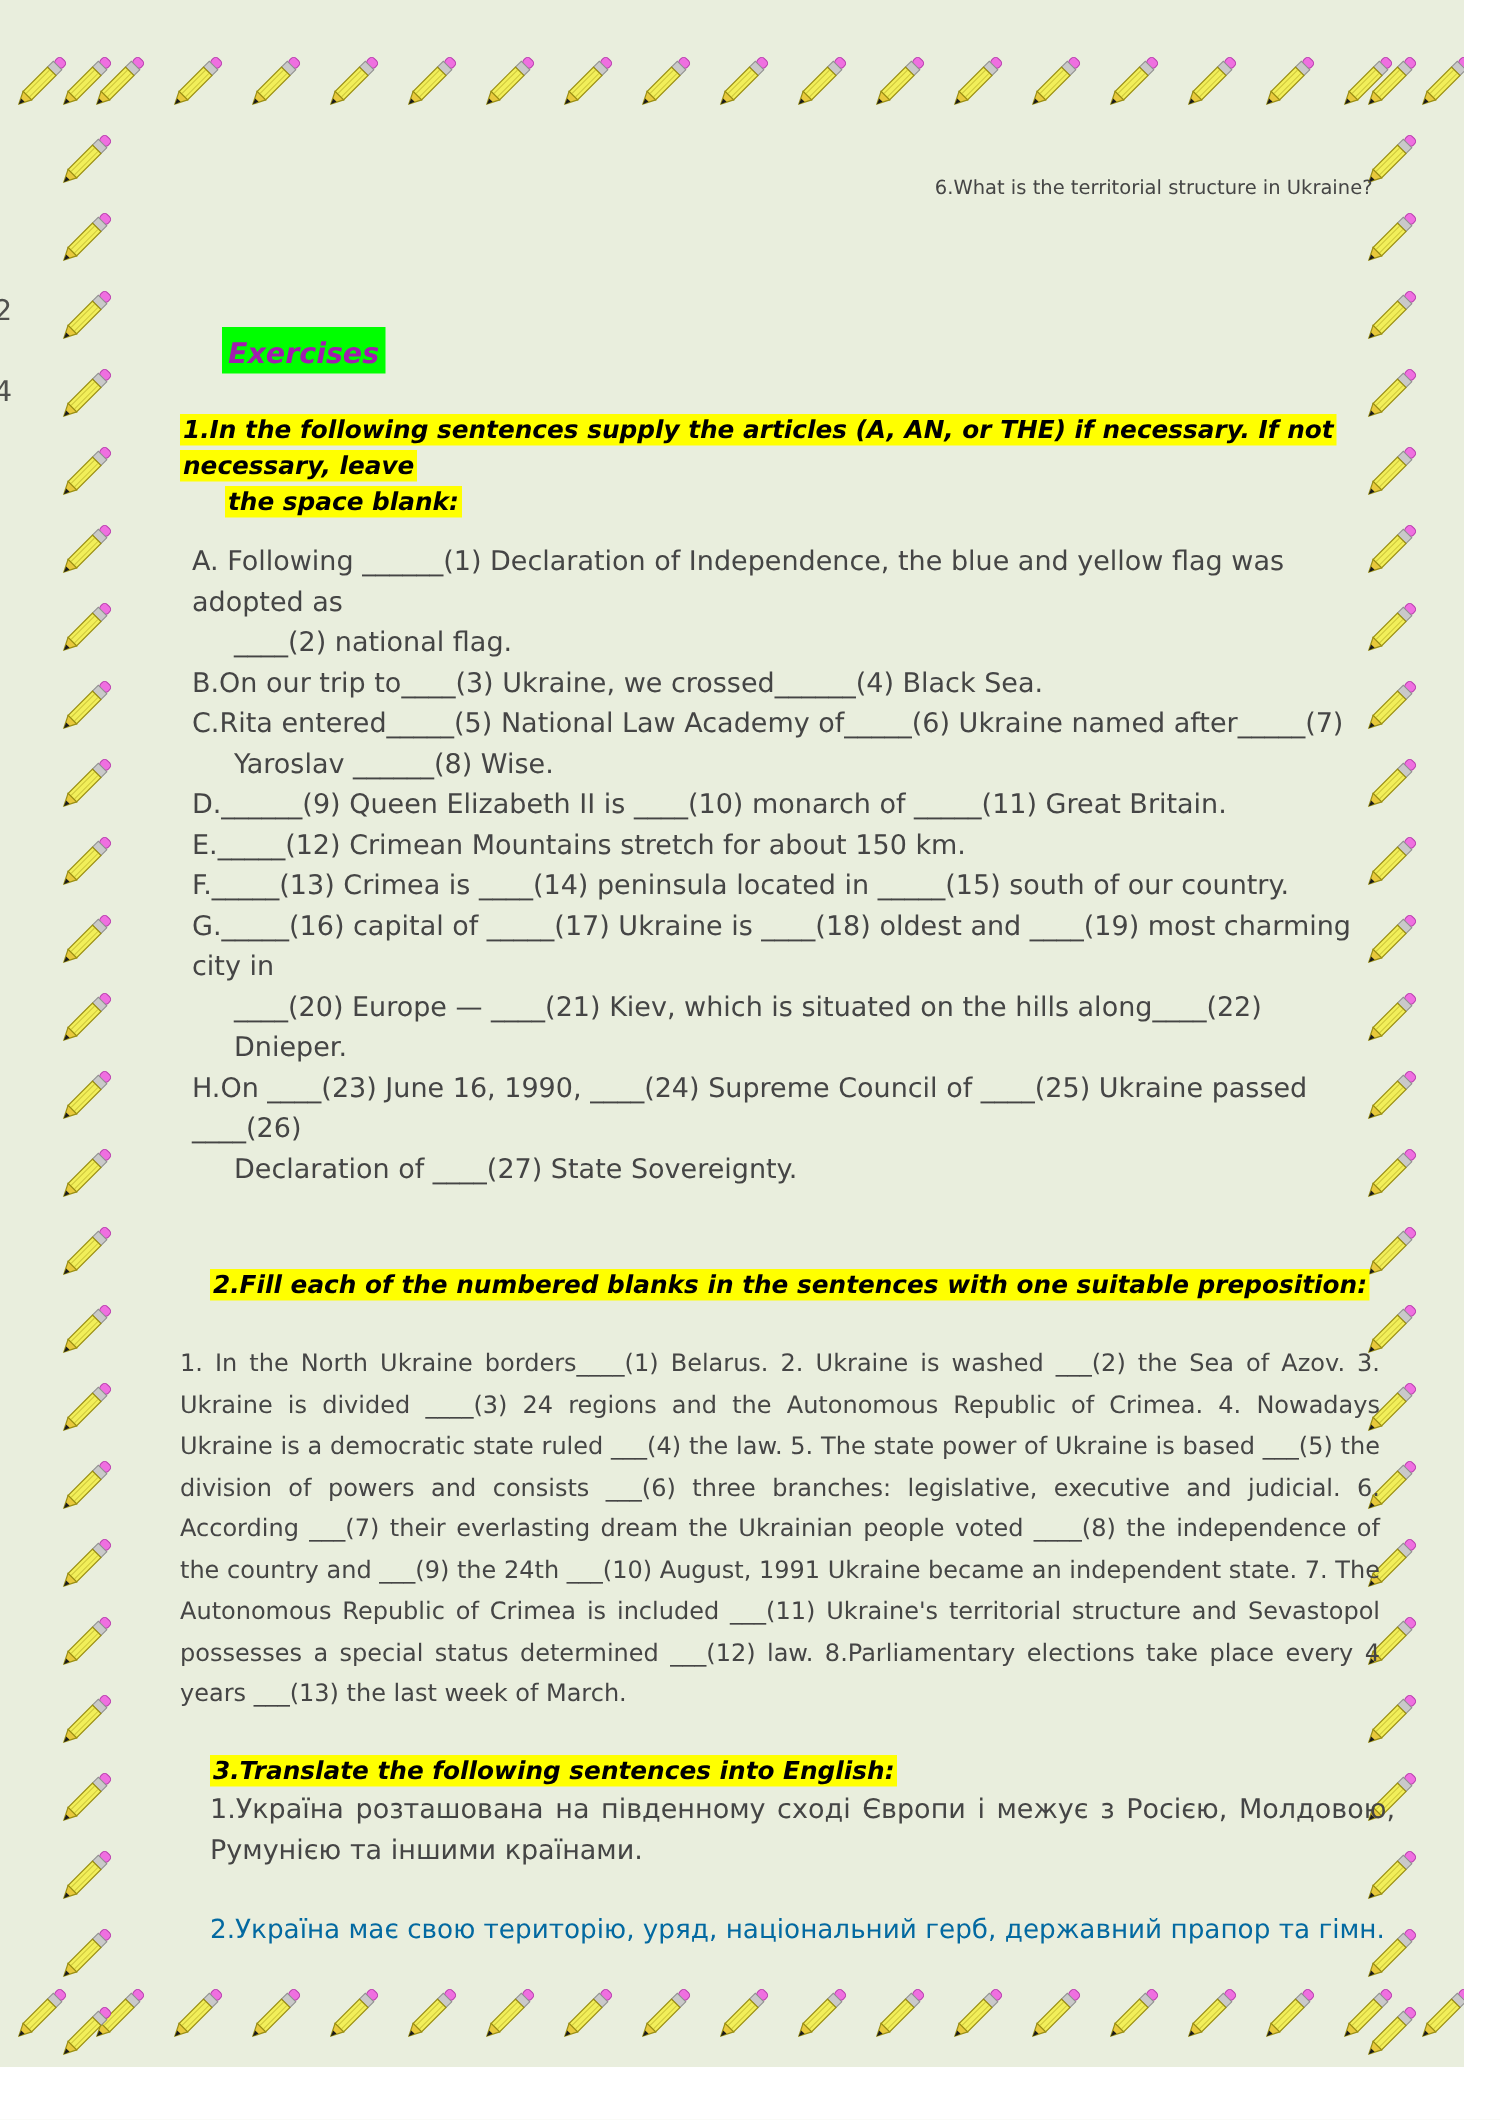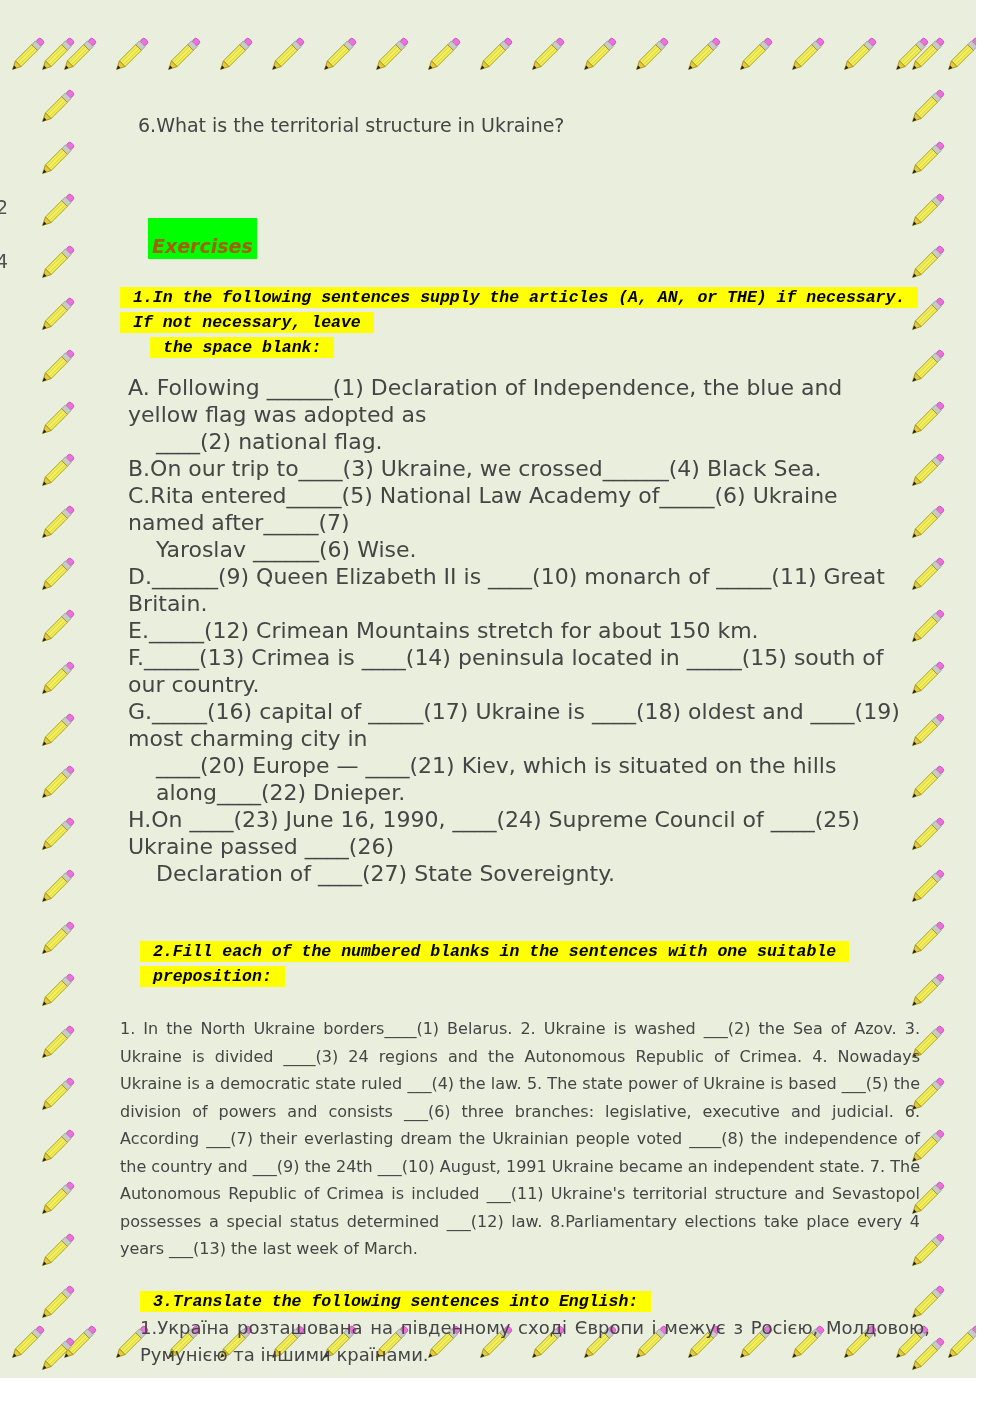--- a/index.html
+++ b/index.html
@@ -53,65 +53,65 @@
 
   
   #content {
     position: absolute;
     left: 110px;
     top: 112px;
     width: 805px;
   }
 
   .q-line {
-    font-size: 19px;
+    font-size: 13px;
     color: #454545;
     line-height: 27px;
     margin: 0 0 0 28px;
+    text-align: right;
   }
   .q-gap { height: 27px; }
 
   .spacer-lg { height: 52px; }
   .spacer-md { height: 26px; }
   .spacer-sm { height: 14px; }
 
   .hl-green {
     display: inline-block;
     background: #00ff00;
-    color: #a16207;
+    color: #a21caf;
     font-weight: bold;
     font-style: italic;
     font-size: 19px;
-    padding: 17px 4px 2px 4px;
+    padding: 7px 4px 2px 4px;
     line-height: 22px;
   }
   .head-green-wrap { margin-left: 38px; }
 
   .ex-head {
     font-weight: bold;
     font-style: italic;
     font-size: 16.5px;
     color: #000000;
     line-height: 24px;
     margin: 0;
   }
   .ex-head span.hl {
     background: #ffff00;
     box-decoration-break: clone;
     -webkit-box-decoration-break: clone;
-    padding: 1px 13px;
-    font-family: Liberation Mono, monospace;
+    padding: 1px 2px;
   }
   .head-1 { margin-left: 10px; text-indent: 0; padding-left: 0; }
   .head-1 .l2 { display: block; margin-left: 30px; }
   .head-2 { margin-left: 30px; }
   .head-3 { margin-left: 30px; }
 
   .body-line {
-    font-size: 22px;
+    font-size: 18px;
     color: #454545;
     line-height: 27px;
     margin: 0;
   }
   .lst { margin-left: 18px; }
   .lst .cont { display: block; margin-left: 28px; }
 
   .para-just {
     font-size: 16px;
     color: #454545;
@@ -1804,21 +1804,21 @@
 
     <p class="body-line lst">
       <span>A.  Following ______(1) Declaration of Independence, the blue and yellow flag was adopted as</span>
       <span class="cont">____(2) national flag.</span>
     </p>
     <p class="body-line lst">
       <span>B.On our trip to____(3) Ukraine, we crossed______(4) Black Sea.</span>
     </p>
     <p class="body-line lst">
       <span>C.Rita entered_____(5) National Law Academy of_____(6) Ukraine named after_____(7)</span>
-      <span class="cont">Yaroslav ______(6) Wise.</span>
+      <span class="cont">Yaroslav ______(8) Wise.</span>
     </p>
     <p class="body-line lst">
       <span>D.______(9) Queen Elizabeth II is ____(10) monarch of _____(11)  Great Britain.</span>
     </p>
     <p class="body-line lst">
       <span>E._____(12) Crimean Mountains stretch for about 150 km.</span>
     </p>
     <p class="body-line lst">
       <span>F._____(13) Crimea is ____(14) peninsula located in _____(15) south of our country.</span>
     </p>

